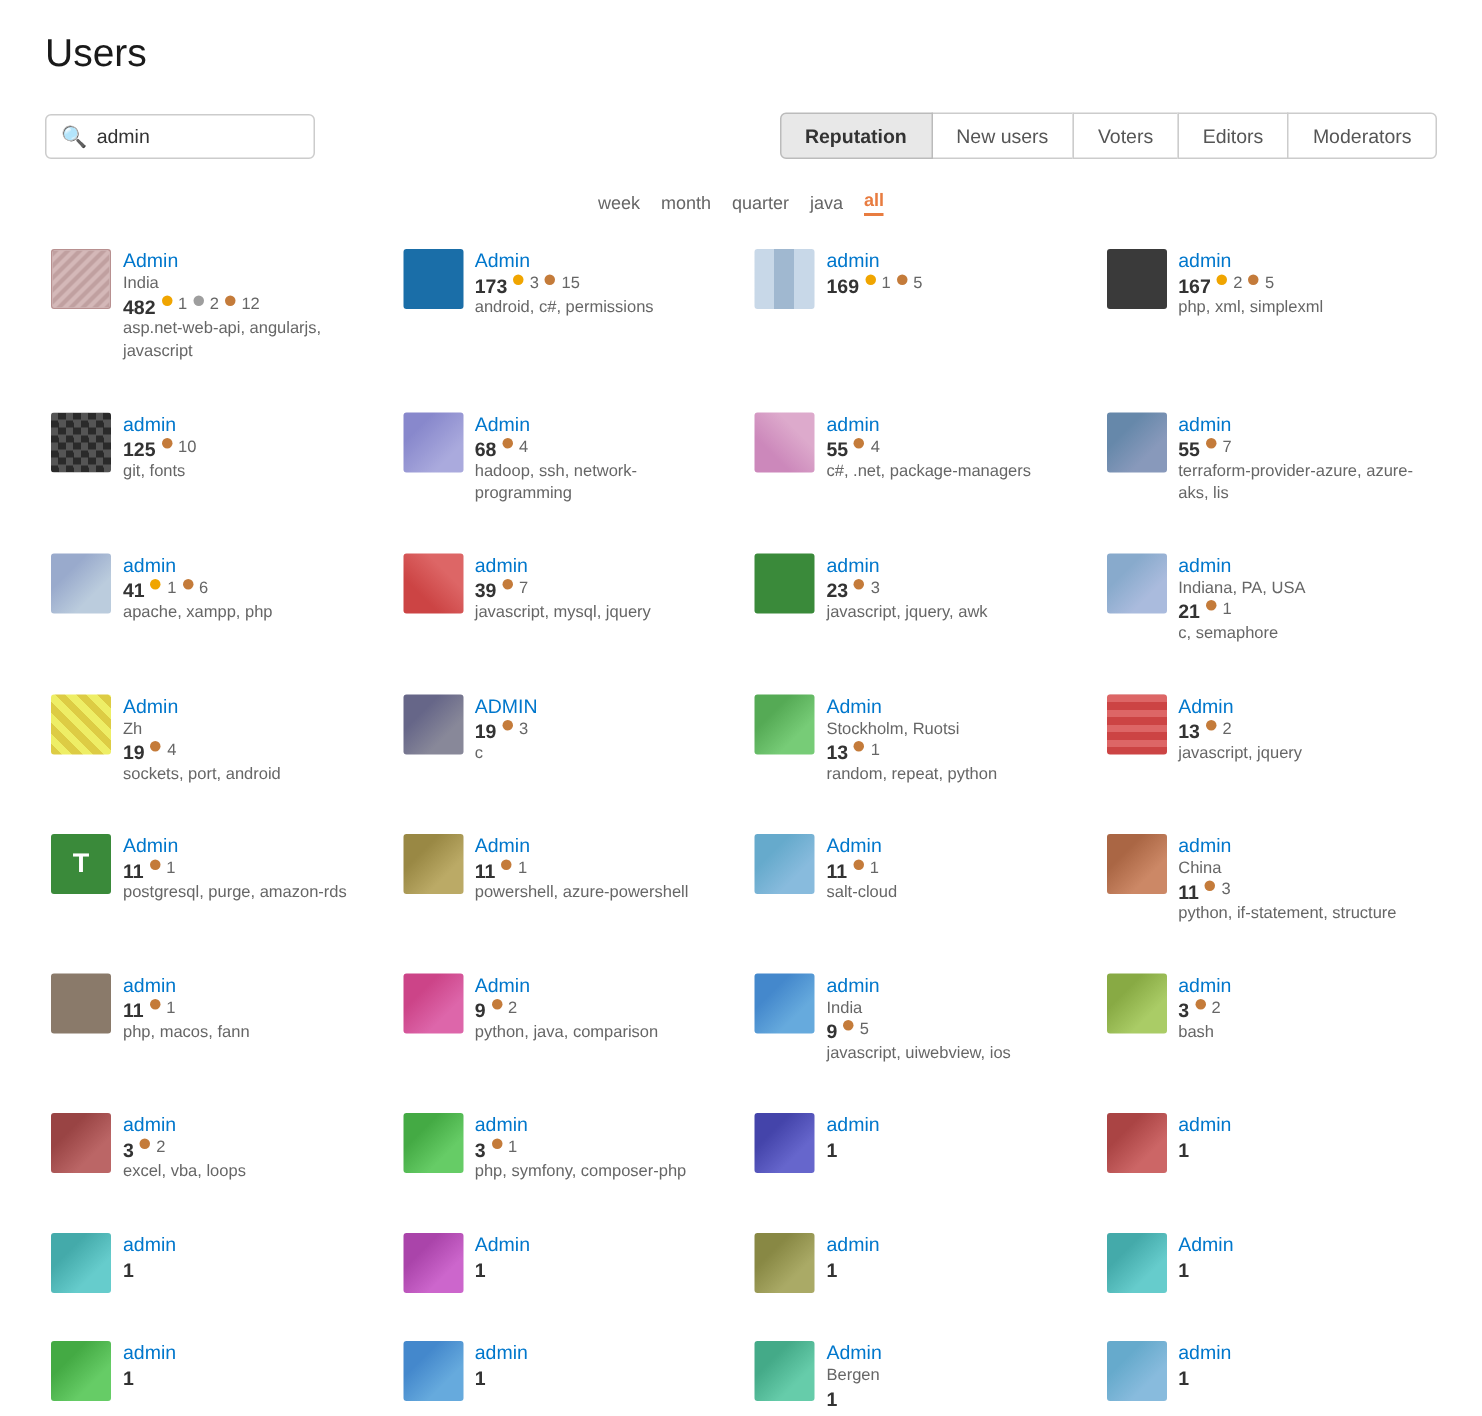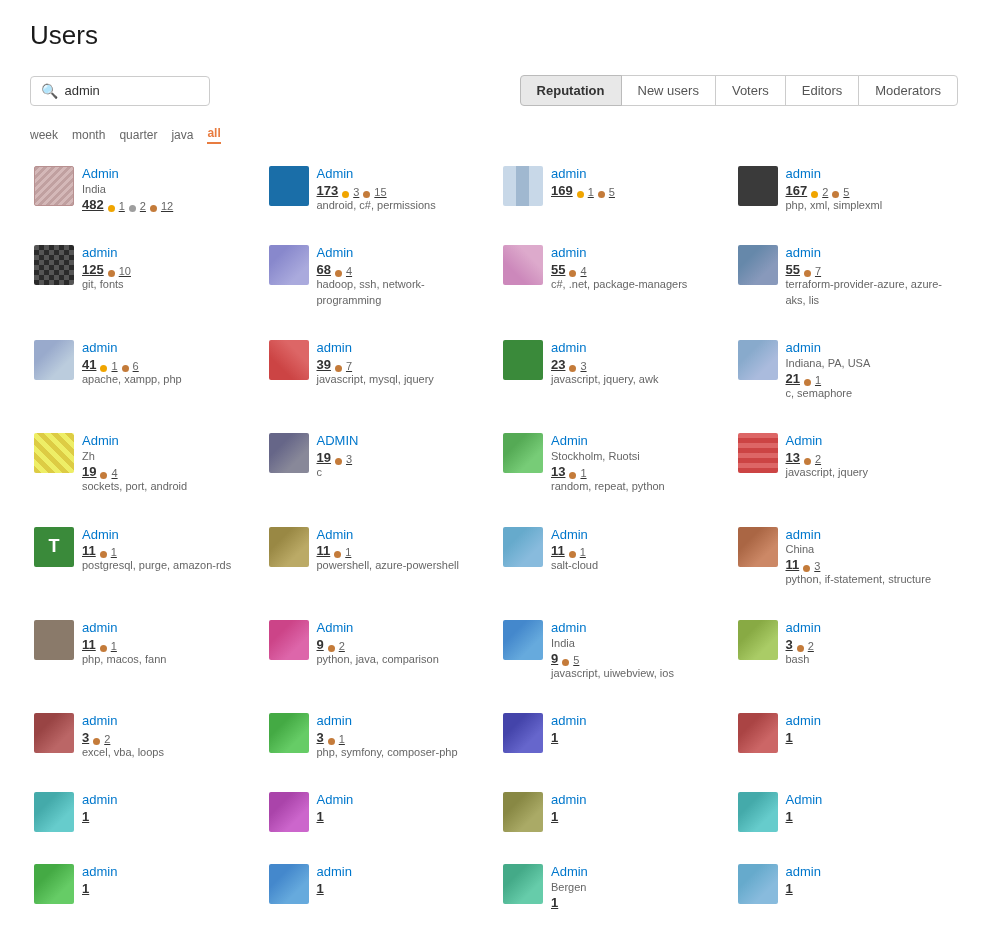--- a/index.html
+++ b/index.html
@@ -20,21 +20,21 @@
       background: #fff;
       cursor: pointer;
       font-size: 13px;
       color: #555;
       margin-left: -1px;
     }
     .tab-btn:first-child { border-radius: 4px 0 0 4px; }
     .tab-btn:last-child { border-radius: 0 4px 4px 0; }
     .tab-btn.active { background: #e8e8e8; color: #333; font-weight: bold; border-color: #bbb; z-index: 1; }
     
-    .time-filter { display: flex; justify-content: flex-start; align-items: center; gap: 14px; margin-bottom: 16px; font-size: 12px; color: #666; }
+    .time-filter { display: flex; justify-content: center; align-items: center; gap: 14px; margin-bottom: 16px; font-size: 12px; color: #666; }
     .time-filter span { cursor: pointer; }
     .time-filter span.active { color: #e87c40; border-bottom: 2px solid #e87c40; padding-bottom: 2px; font-weight: bold; }
     
     .users-grid { display: grid; grid-template-columns: repeat(4, 1fr); gap: 20px 10px; }
     
     .user-card { display: flex; align-items: flex-start; gap: 8px; padding: 6px 4px; }
     
     .avatar-placeholder {
       width: 40px;
       height: 40px;
@@ -86,21 +86,21 @@
     .av23 { background: linear-gradient(135deg, #4488cc 30%, #66aadd 70%); }
     .av24 { background: linear-gradient(135deg, #88aa44 30%, #aacc66 70%); }
     .av25 { background: linear-gradient(135deg, #994444 30%, #bb6666 70%); }
     .av26 { background: linear-gradient(135deg, #44aa44 30%, #66cc66 70%); }
     .av27 { background: linear-gradient(135deg, #4444aa 30%, #6666cc 70%); }
     .av28 { background: linear-gradient(135deg, #aa4444 30%, #cc6666 70%); }
     .av29 { background: linear-gradient(135deg, #44aaaa 30%, #66cccc 70%); }
     .av30 { background: linear-gradient(135deg, #aa44aa 30%, #cc66cc 70%); }
     .av31 { background: linear-gradient(135deg, #888844 30%, #aaaa66 70%); }
 
-    .rep-row { display: flex; align-items: flex-end; gap: 4px; flex-wrap: wrap; text-decoration: underline; }
+    .rep-row { display: flex; align-items: flex-start; gap: 4px; flex-wrap: wrap; }
   </style>
 </head>
 <body>
 
 <h1>Users</h1>
 
 <div class="top-bar">
   <div class="search-box">
     <span class="search-icon">🔍</span>
     <input type="text" value="admin" style="">
@@ -130,20 +130,21 @@
       <div class="user-location">India</div>
       <div class="rep-row">
         <span class="rep-num">482</span>
         <span class="badge badge-gold"></span>
           <span class="badge-count">1</span>
           <span class="badge badge-silver"></span>
           <span class="badge-count">2</span>
           <span class="badge badge-bronze"></span>
           <span class="badge-count">12</span>
       </div>
+      <div class="user-tags">asp.net-web-api, angularjs, javascript</div>
     </div>
   </div>
     <div class="user-card">
     <div class="identicon av2"></div>
     <div class="user-info">
       <a href="#" class="user-name">Admin</a>
 
       <div class="rep-row">
         <span class="rep-num">173</span>
         <span class="badge badge-gold"></span>

